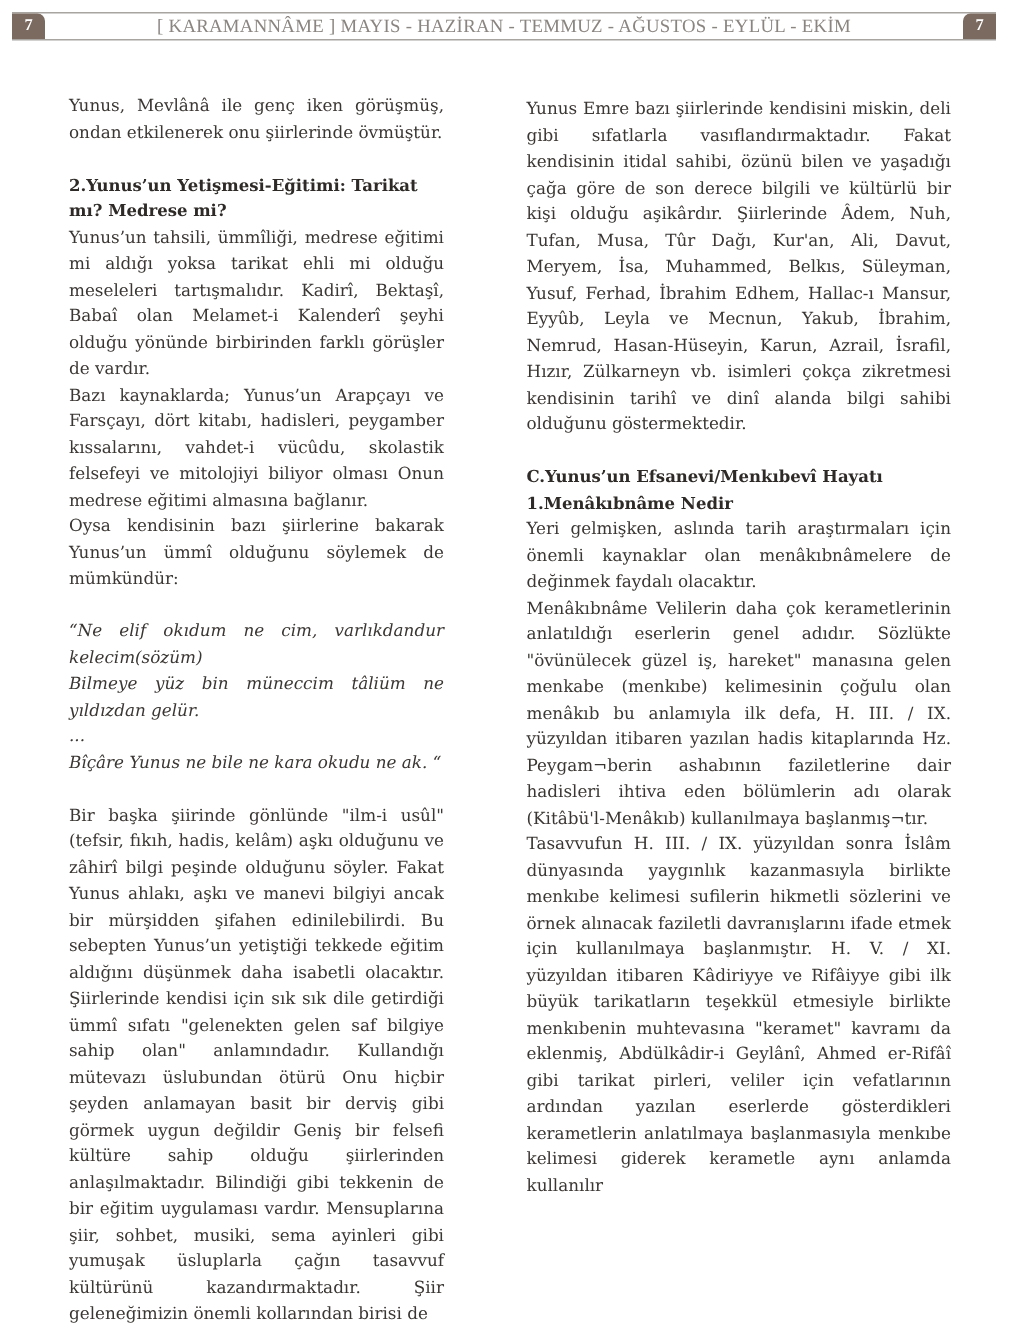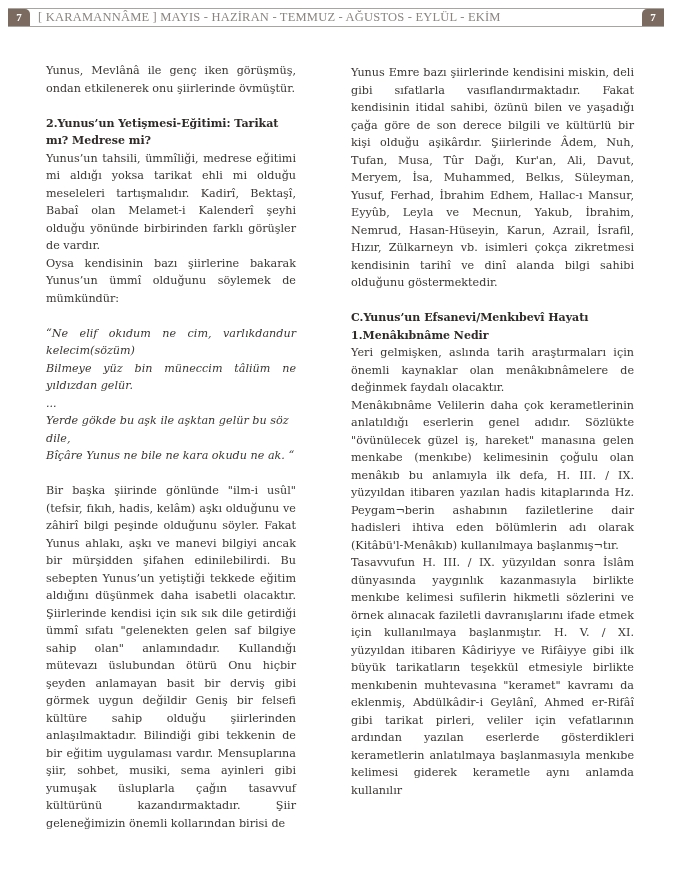--- a/index.html
+++ b/index.html
@@ -5,21 +5,21 @@
   html, body { margin: 0; padding: 0; background: #ffffff; }
   body { width: 673px; height: 886px; position: relative; overflow: hidden;
          font-family: "DejaVu Serif", "Liberation Serif", serif; color: #3a3633; }
   .header { position: absolute; left: 8px; top: 8px; width: 656px; height: 17px;
             border-top: 1px solid #a8a4a0; border-bottom: 1px solid #a8a4a0; }
   .badge { position: absolute; top: 0; height: 17px; width: 22px; background: #7b6a5f;
            color: #fff; font-family: "Liberation Serif", serif; font-weight: bold; font-size: 11px;
            line-height: 17px; text-align: center; }
   .badge.left { left: 0; border-top-right-radius: 5px; }
   .badge.right { right: 0; border-top-left-radius: 5px; }
-  .header-title { position: absolute; left: 30px; right: 30px; top: 0; text-align: left;
+  .header-title { position: absolute; left: 30px; right: 30px; top: 0; text-align: center;
                   font-family: "Liberation Serif", serif; font-size: 12.5px; line-height: 17px;
                   color: #8a8580; letter-spacing: 0.2px; }
   .col { position: absolute; top: 62px; font-size: 11.2px; line-height: 17.5px; text-align: justify; }
   .col.left { left: 46px; width: 250px; }
   .col.right { left: 351px; width: 283px; top: 64px; }
   .col p { margin: 0; }
   .col .gap { height: 17.5px; }
   .col h3 { margin: 0; font-size: 11px; font-weight: bold; line-height: 17.5px; color: #2e2a27; text-align: left; }
   .col .verse { font-style: italic; text-align: left; }
   .col .verse.wide { text-align: justify; text-align-last: left; }
@@ -31,26 +31,26 @@
   <div class="badge left">7</div>
   <div class="header-title">[ KARAMANNÂME ] MAYIS - HAZİRAN - TEMMUZ - AĞUSTOS - EYLÜL - EKİM</div>
   <div class="badge right">7</div>
 </div>
 
 <div class="col left">
   <p>Yunus, Mevlânâ ile genç iken görüşmüş, ondan etkilenerek onu şiirlerinde övmüştür.</p>
   <div class="gap"></div>
   <h3>2.Yunus’un Yetişmesi-Eğitimi: Tarikat mı? Medrese mi?</h3>
   <p>Yunus’un tahsili, ümmîliği, medrese eğitimi mi aldığı yoksa tarikat ehli mi olduğu meseleleri tartışmalıdır. Kadirî, Bektaşî, Babaî olan Melamet-i Kalenderî şeyhi olduğu yönünde birbirinden farklı görüşler de vardır.</p>
+  <p>Bazı kaynaklarda; Yunus’un Arapçayı ve Farsçayı, dört kitabı, hadisleri, peygamber kıssalarını, vahdet-i vücûdu, skolastik felsefeyi ve mitolojiyi biliyor olması Onun medrese eğitimi almasına bağlanır.</p>
   <p>Oysa kendisinin bazı şiirlerine bakarak Yunus’un ümmî olduğunu söylemek de mümkündür:</p>
   <div class="gap"></div>
   <p class="verse wide">“Ne elif okıdum ne cim, varlıkdandur kelecim(sözüm)</p>
   <p class="verse wide">Bilmeye yüz bin müneccim tâliüm ne yıldızdan gelür.</p>
   <p class="verse">...</p>
-  <p class="verse">Yerde gökde bu aşk ile aşktan gelür bu söz dile,</p>
   <p class="verse">Bîçâre Yunus ne bile ne kara okudu ne ak. “</p>
   <div class="gap"></div>
   <p>Bir başka şiirinde gönlünde "ilm-i usûl" (tefsir, fıkıh, hadis, kelâm) aşkı olduğunu ve zâhirî bilgi peşinde olduğunu söyler. Fakat Yunus ahlakı, aşkı ve manevi bilgiyi ancak bir mürşidden şifahen edinilebilirdi. Bu sebepten Yunus’un yetiştiği tekkede eğitim aldığını düşünmek daha isabetli olacaktır. Şiirlerinde kendisi için sık sık dile getirdiği ümmî sıfatı "gelenekten gelen saf bilgiye sahip olan" anlamındadır.  Kullandığı mütevazı üslubundan ötürü Onu hiçbir şeyden anlamayan basit bir derviş gibi görmek uygun değildir Geniş bir felsefi kültüre sahip olduğu şiirlerinden anlaşılmaktadır. Bilindiği gibi tekkenin de bir eğitim uygulaması vardır. Mensuplarına şiir, sohbet, musiki, sema ayinleri gibi yumuşak üsluplarla çağın tasavvuf kültürünü kazandırmaktadır. Şiir geleneğimizin önemli kollarından birisi de</p>
 </div>
 
 <div class="col right">
   <p>Yunus Emre bazı şiirlerinde kendisini miskin, deli gibi sıfatlarla vasıflandırmaktadır. Fakat kendisinin itidal sahibi, özünü bilen ve yaşadığı çağa göre de son derece bilgili ve kültürlü bir kişi olduğu aşikârdır. Şiirlerinde Âdem, Nuh, Tufan, Musa, Tûr Dağı, Kur'an, Ali, Davut, Meryem, İsa, Muhammed, Belkıs, Süleyman, Yusuf, Ferhad, İbrahim Edhem, Hallac-ı Mansur, Eyyûb, Leyla ve Mecnun, Yakub, İbrahim, Nemrud, Hasan-Hüseyin, Karun, Azrail, İsrafil, Hızır, Zülkarneyn vb. isimleri çokça zikretmesi kendisinin tarihî ve dinî alanda bilgi sahibi olduğunu göstermektedir.</p>
   <div class="gap"></div>
   <h3>C.Yunus’un Efsanevi/Menkıbevî Hayatı</h3>
   <h3>1.Menâkıbnâme Nedir</h3>

